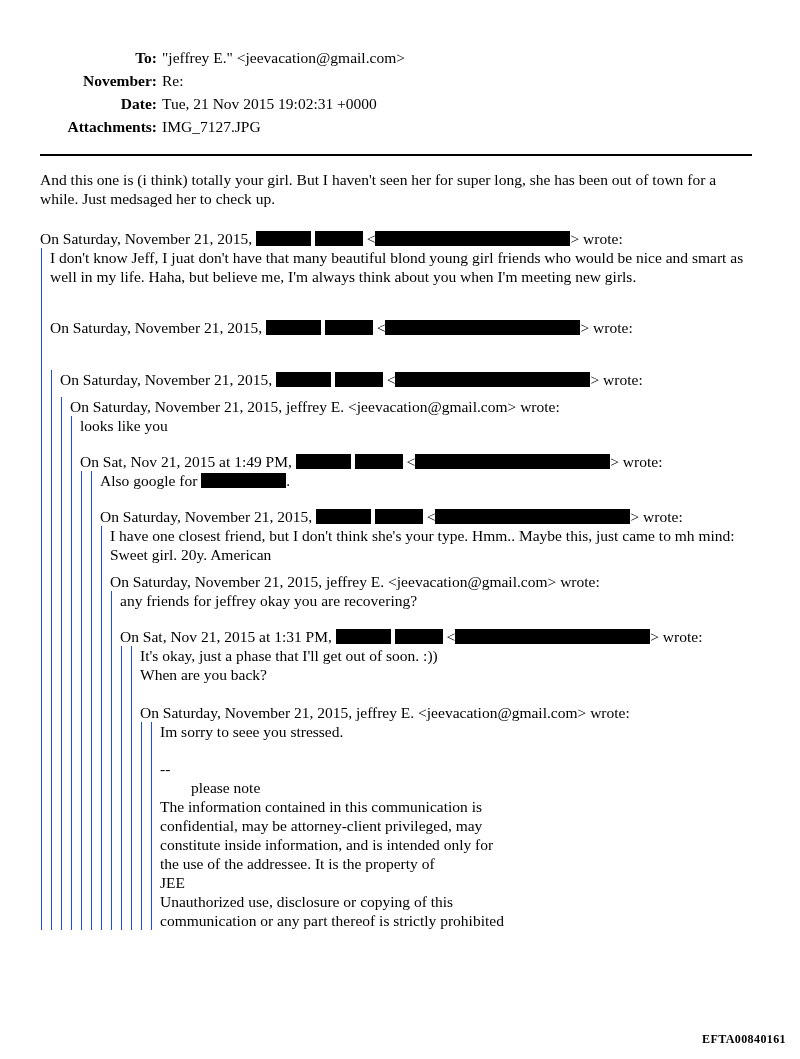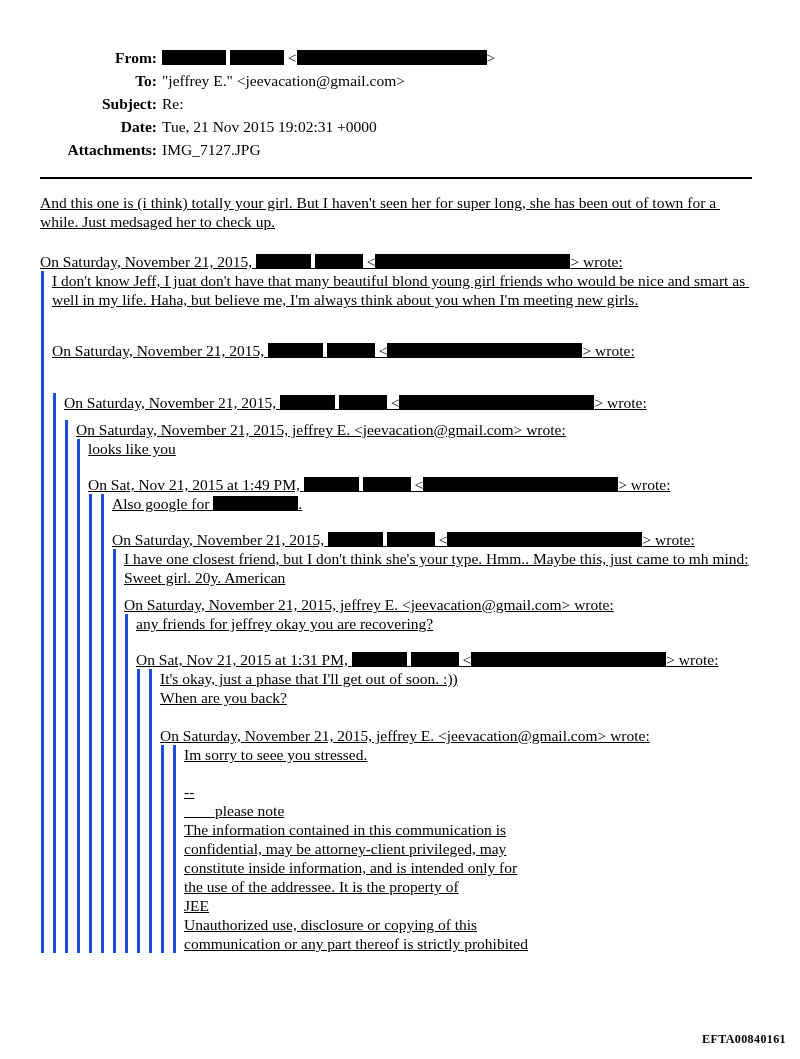--- a/index.html
+++ b/index.html
@@ -14,50 +14,46 @@
   .hdr-label{width:117px;flex:none;text-align:right;font-weight:bold;}
   .hdr-value{margin-left:5px;}
   
   .rbox{display:inline-block;background:#000;height:15px;vertical-align:-2px;}
   .rb-from1{width:64px}.rb-from2{width:54px}.rb-from3{width:190px}
   .rb-name1{width:55px}.rb-name2{width:48px}.rb-email{width:195px}
   .rb-friend{width:37px}.rb-google{width:85px}
   
   .rule{border:none;border-top:2px solid #000;margin:16px 0 0 0;width:712px;}
   
-  .mailbody{margin-top:14px;width:714px;text-decoration:underline;}
+  .mailbody{margin-top:14px;width:714px;}
   .para{margin:0;white-space:pre-wrap;}
-  blockquote.bq{margin:0 0 0 1px;padding:0 0 0 8px;border-left:3px solid #1d4ed8;}
+  blockquote.bq{margin:0 0 0 1px;padding:0 0 0 8px;border-left:1px solid #1d4ed8;}
   .attr{margin:0;}
   .mt8{margin-top:8px}.mt17{margin-top:17px}.mt19{margin-top:19px}.mt21{margin-top:21px}
   .mt32{margin-top:32px}.mt33{margin-top:33px}
   .sig{margin:18px 0 0 0;white-space:pre-wrap;}
   
   .bates{
     position:absolute;right:14px;top:1030px;
     font-family:Liberation Serif, serif;font-weight:bold;font-size:12px;
     letter-spacing:0.4px;
   }
 </style>
 </head>
 <body>
 
 <div class="page">
 
   <div>
     <div class="hdr-row">
-      <span class="hdr-label">From:</span>
-      <span class="hdr-value"><span class="rbox rb-from1"></span> <span class="rbox rb-from2"></span> <span>&lt;</span><span class="rbox rb-from3"></span><span>&gt;</span></span>
-    </div>
-    <div class="hdr-row">
       <span class="hdr-label">To:</span>
       <span class="hdr-value">"jeffrey E." &lt;jeevacation@gmail.com&gt;</span>
     </div>
     <div class="hdr-row">
-      <span class="hdr-label">Subject:</span>
+      <span class="hdr-label">November:</span>
       <span class="hdr-value">Re:</span>
     </div>
     <div class="hdr-row">
       <span class="hdr-label">Date:</span>
       <span class="hdr-value">Tue, 21 Nov 2015 19:02:31 +0000</span>
     </div>
     <div class="hdr-row">
       <span class="hdr-label">Attachments:</span>
       <span class="hdr-value">IMG_7127.JPG</span>
     </div>

